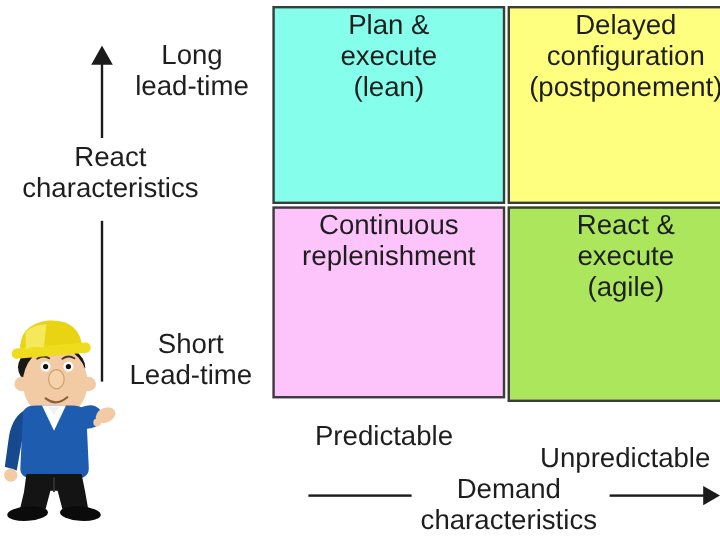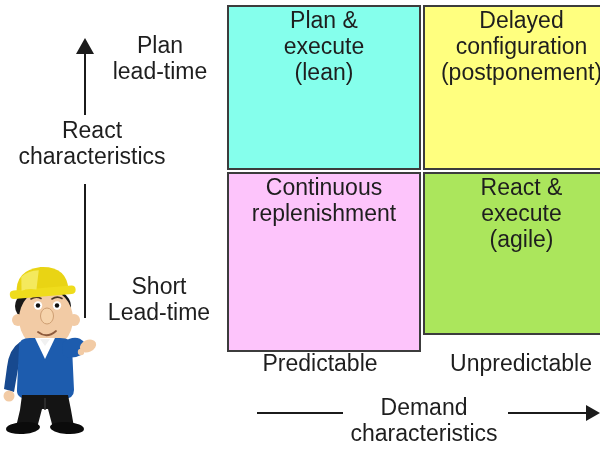--- a/index.html
+++ b/index.html
@@ -22,37 +22,37 @@
     display: flex;
     align-items: flex-start;
     justify-content: center;
     text-align: center;
     font-size: 23px;
     line-height: 26px;
   }
   .quad span { white-space: pre-line; }
   #q-tl { left: 227px; top: 5px;   width: 194px; height: 165px; }
   #q-tr { left: 423px; top: 5px;   width: 197px; height: 165px; }
-  #q-bl { left: 227px; top: 172px; width: 194px; height: 180px; }
+  #q-bl { left: 227px; top: 172px; width: 194px; height: 160px; }
   #q-br { left: 423px; top: 172px; width: 197px; height: 163px; }
 
   
   .axis-label {
     position: absolute;
     transform: translateX(-50%);
     text-align: center;
     font-size: 23px;
     line-height: 26px;
     white-space: pre-line;
   }
   #lbl-long          { left: 160px; top: 32px;  }
   #lbl-supply        { left: 92px;  top: 117px; }
   #lbl-short         { left: 159px; top: 237px; margin-top: 36px; }
   #lbl-predictable   { left: 320px; top: 350px; }
-  #lbl-unpredictable { left: 521px; top: 350px; }
+  #lbl-unpredictable { left: 521px; top: 368px; }
   #lbl-demand        { left: 424px; top: 394px; }
 
   
   .vline { position: absolute; left: 84px; width: 2px; background: #1b1b1b; }
   #vline-top    { top: 53px;  height: 62px;  }
   #vline-bottom { top: 184px; height: 134px; }
   .up-arrowhead {
     position: absolute; left: 76px; top: 38px;
     width: 0; height: 0;
     border-left: 9px solid transparent;
@@ -94,21 +94,21 @@
   </div>
   <div class="quad" id="q-br" style="background-color: rgb(171, 230, 92);">
     <span>React &amp;
 execute
 (agile)</span>
   </div>
 
   <div class="up-arrowhead"></div>
   <div class="vline" id="vline-top"></div>
   <div class="vline" id="vline-bottom"></div>
-  <div class="axis-label" id="lbl-long">Plan
+  <div class="axis-label" id="lbl-long">Long
 lead-time</div>
   <div class="axis-label" id="lbl-supply">React
 characteristics</div>
   <div class="axis-label" id="lbl-short">Short
 Lead-time</div>
 
   <div class="axis-label" id="lbl-predictable">Predictable</div>
   <div class="axis-label" id="lbl-unpredictable">Unpredictable</div>
   <div class="hline" id="hline-left"></div>
   <div class="axis-label" id="lbl-demand">Demand

